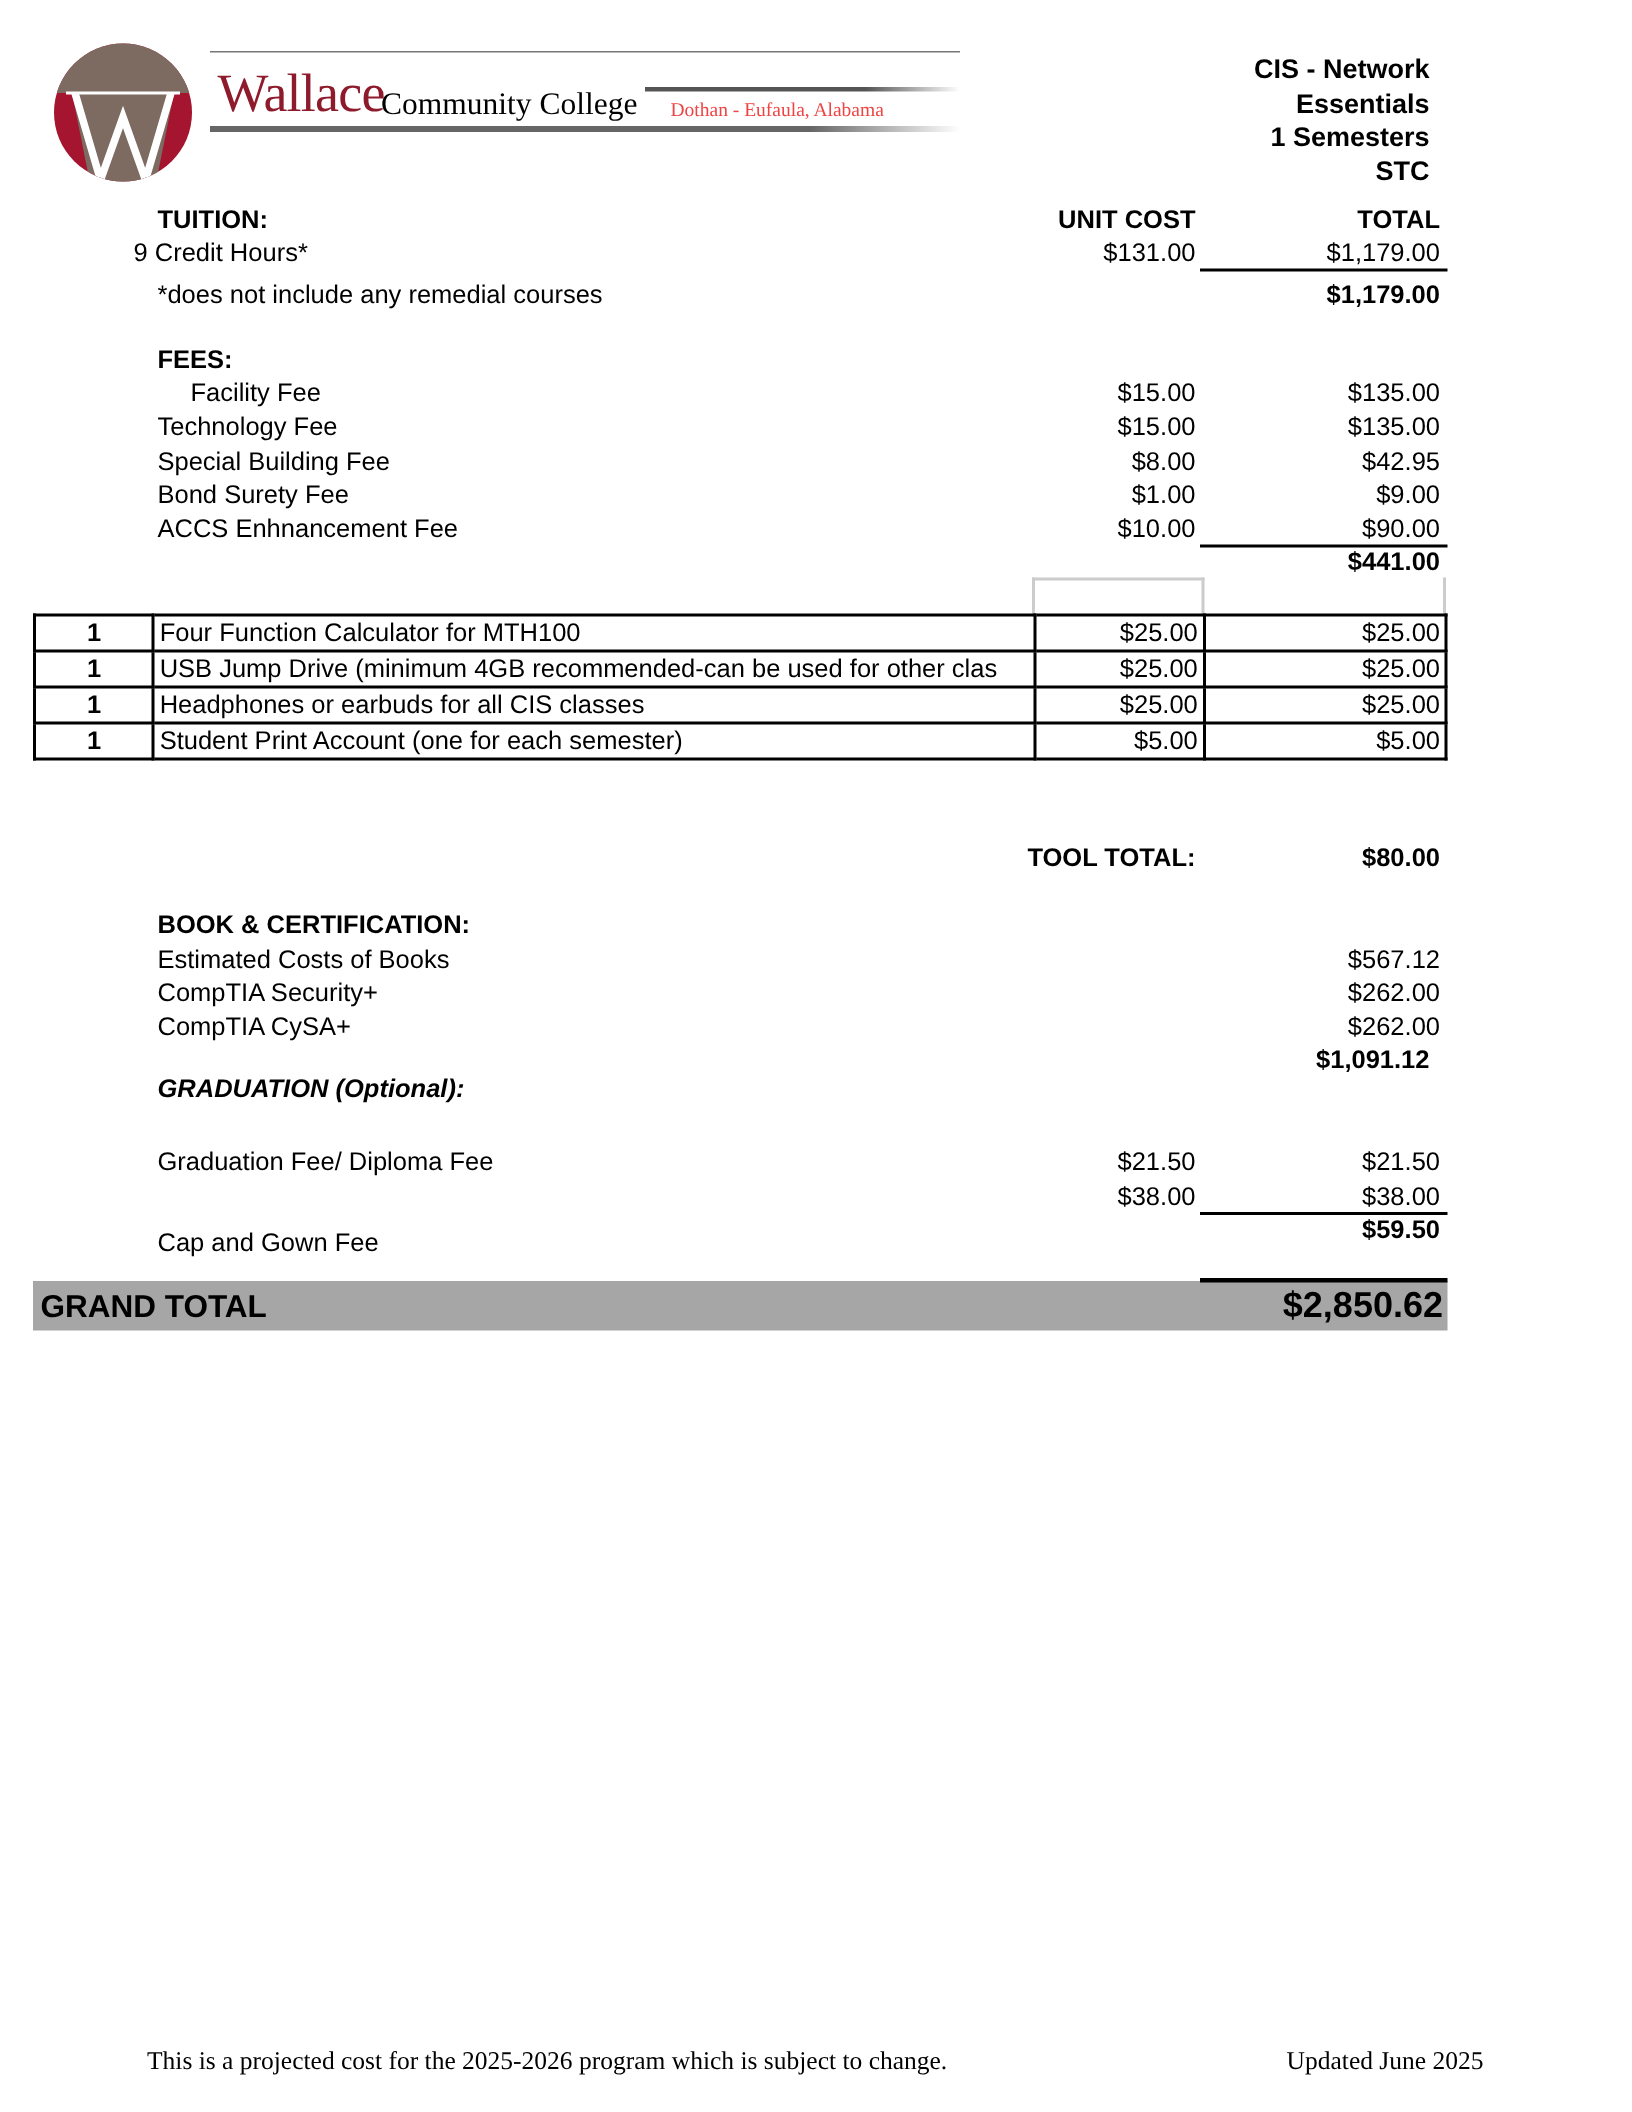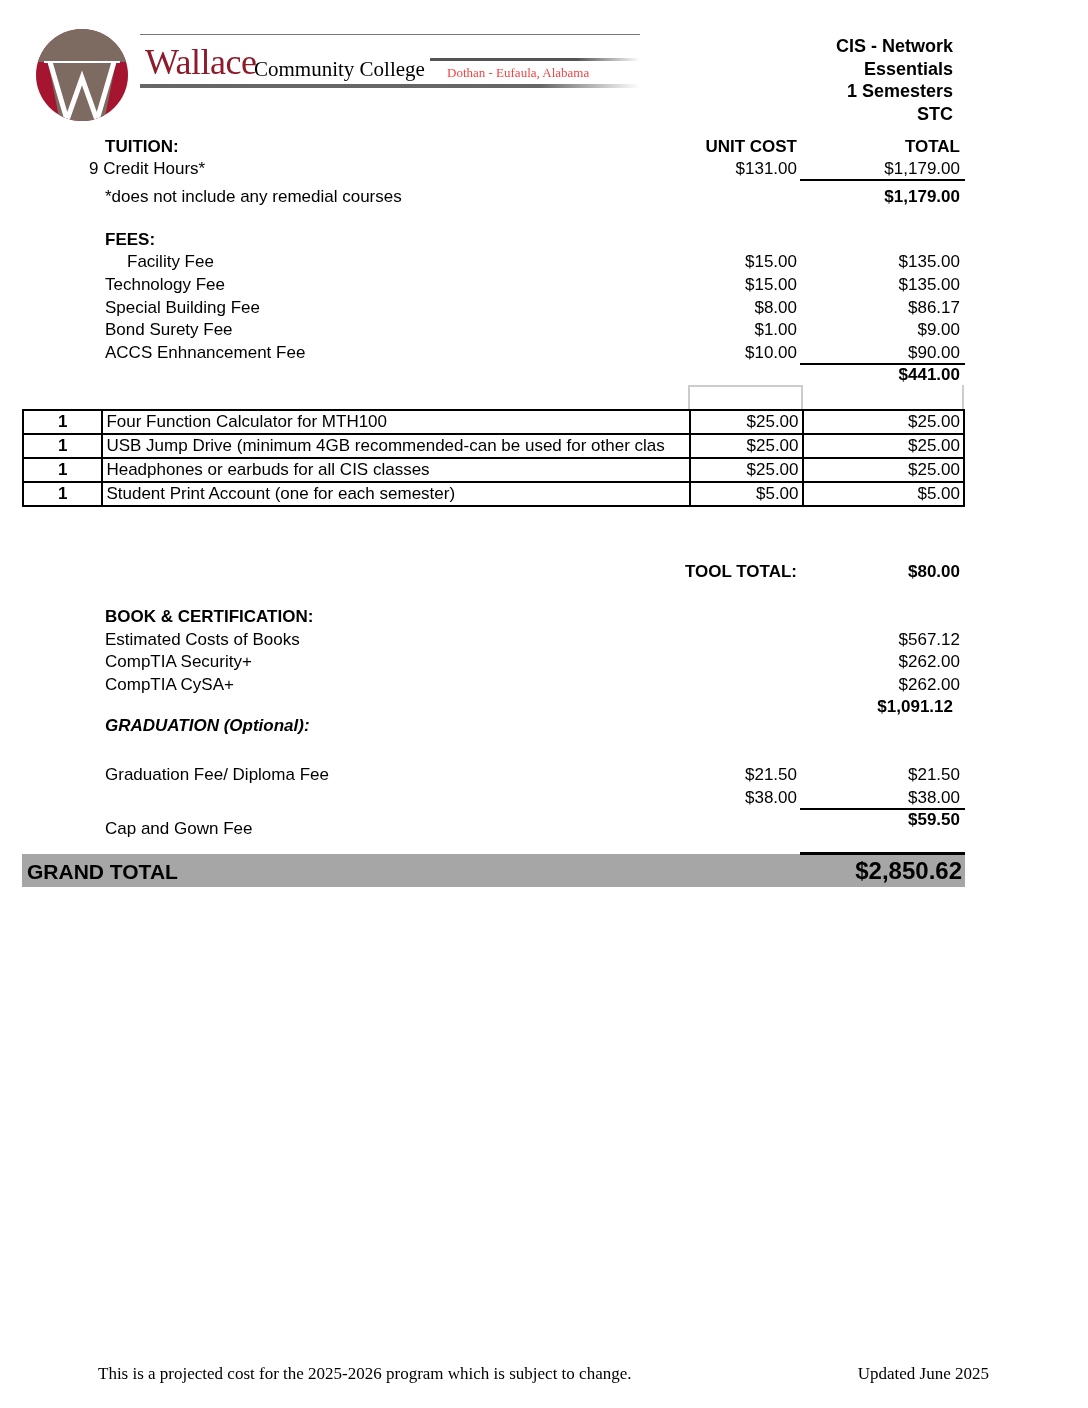--- a/index.html
+++ b/index.html
@@ -98,21 +98,21 @@
   <div class="abs t" style="left:105px;top:252px;margin-left:22px;">Facility Fee</div>
   <div class="abs t r" style="right:291px;top:252px;">$15.00</div>
   <div class="abs t r" style="right:128px;top:252px;">$135.00</div>
 
   <div class="abs t" style="left:105px;top:275px;">Technology Fee</div>
   <div class="abs t r" style="right:291px;top:275px;">$15.00</div>
   <div class="abs t r" style="right:128px;top:275px;">$135.00</div>
 
   <div class="abs t" style="left:105px;top:298px;">Special Building Fee</div>
   <div class="abs t r" style="right:291px;top:298px;">$8.00</div>
-  <div class="abs t r" style="right:128px;top:298px;">$86.17</div>
+  <div class="abs t r" style="right:128px;top:298px;">$42.95</div>
 
   <div class="abs t" style="left:105px;top:320px;">Bond Surety Fee</div>
   <div class="abs t r" style="right:291px;top:320px;">$1.00</div>
   <div class="abs t r" style="right:128px;top:320px;">$9.00</div>
 
   <div class="abs t" style="left:105px;top:343px;">ACCS Enhnancement Fee</div>
   <div class="abs t r" style="right:291px;top:343px;">$10.00</div>
   <div class="abs t r" style="right:128px;top:343px;">$90.00</div>
 </div>
 <div class="abs uline" style="left:800px;top:363px;width:165px;"></div>

